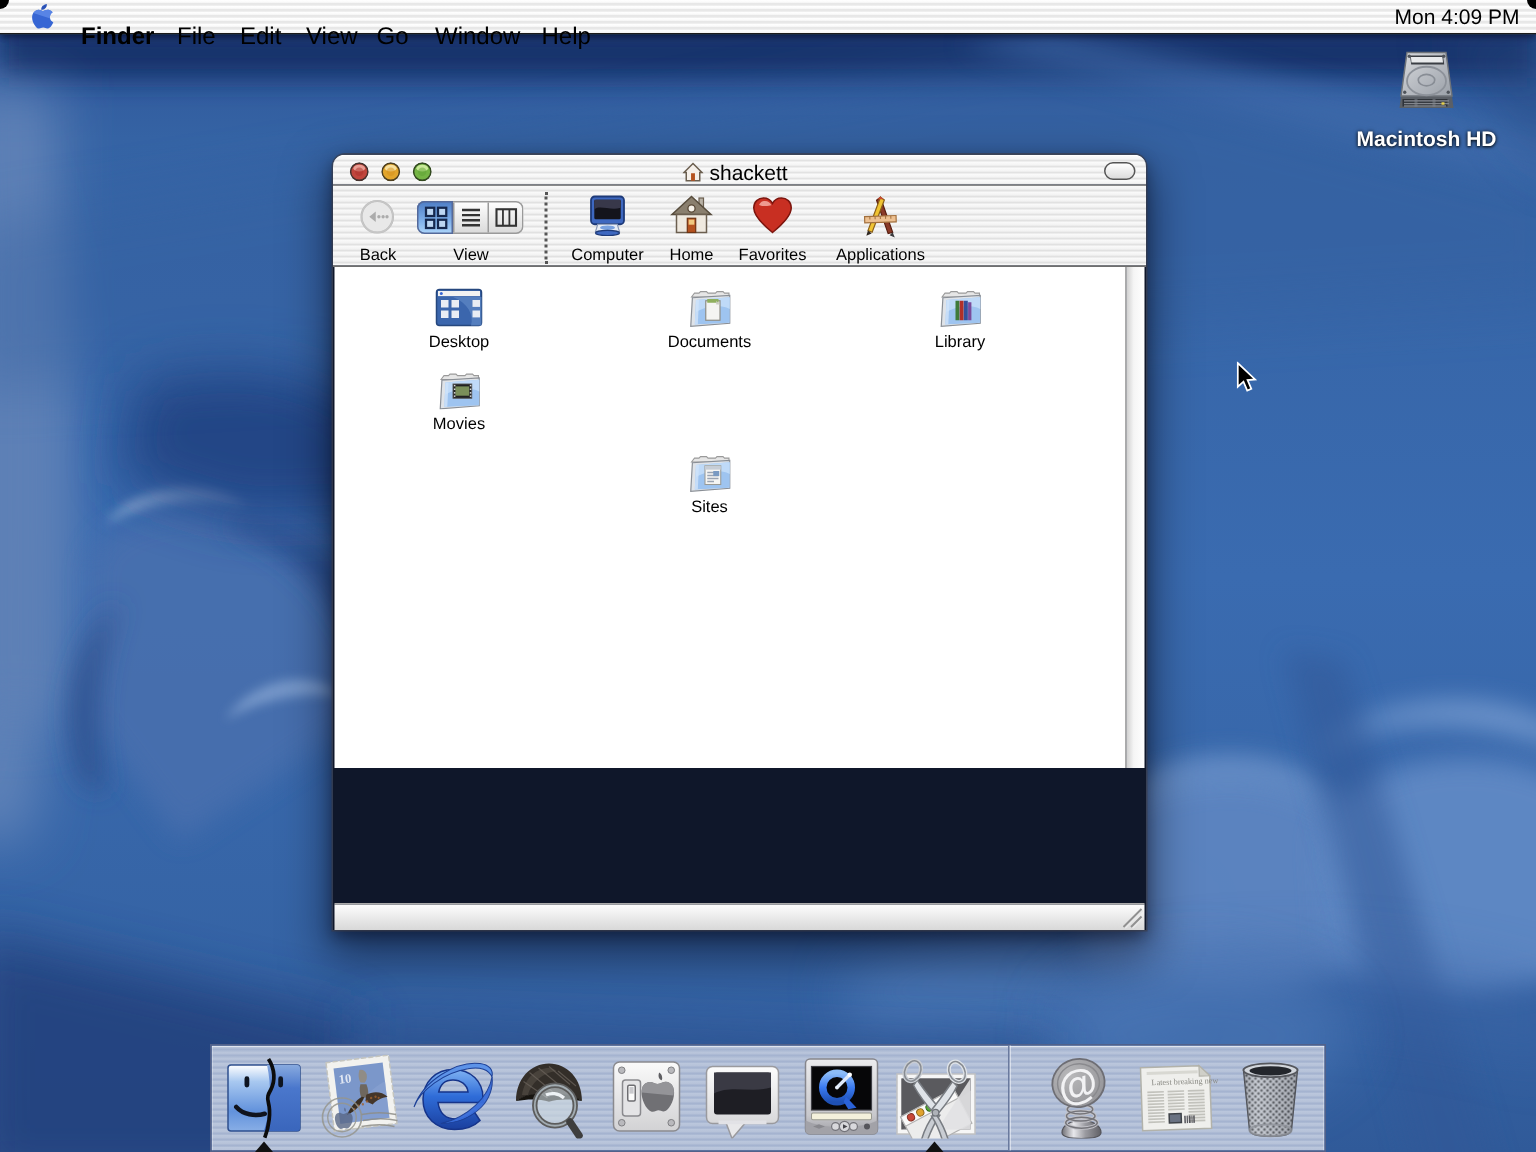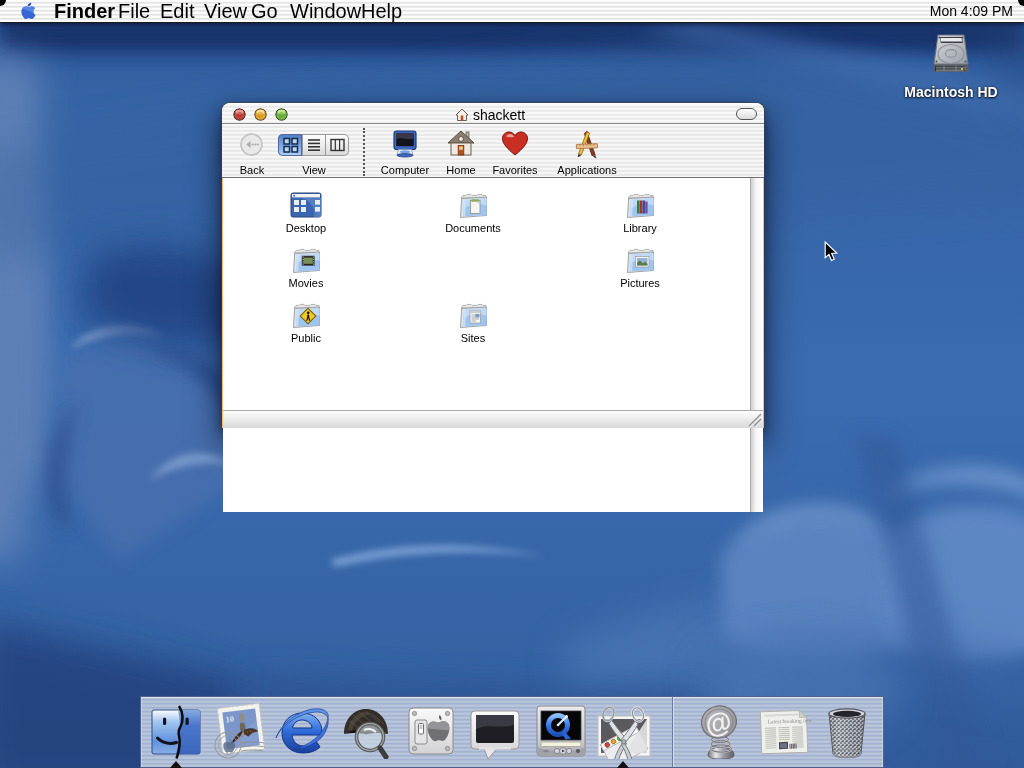--- a/index.html
+++ b/index.html
@@ -2,26 +2,26 @@
 <html><head>
 <meta charset="utf-8">
 <style>
 html,body{margin:0;padding:0;width:1024px;height:768px;overflow:hidden;}
 body{font-family:"Liberation Sans",sans-serif;position:relative;background:#3365a8;}
 #desk{position:absolute;left:0;top:0;width:1024px;height:768px;}
 
 #menubar{position:absolute;left:0;top:0;width:1024px;height:22px;
  background:repeating-linear-gradient(180deg,#ffffff 0px,#fafafa 1.5px,#e3e3e3 2.5px,#f2f2f2 4px);
  border-bottom:1px solid #1c1c1c; box-shadow:0 2px 4px rgba(0,0,30,.5);}
-.mitem{position:absolute;top:0;font-size:20px;color:#000;}
+.mitem{position:absolute;top:16px;font-size:16px;color:#000;}
 #clock{position:absolute;top:3px;right:11px;font-size:14px;font-weight:normal;color:#000;}
 .corner{position:absolute;top:0;width:6px;height:6px;background:#000;z-index:50;}
 
-#win{position:absolute;left:222px;top:103px;width:542px;height:325px;border-radius:8px 8px 0 0;
- box-shadow:0 0 0 1px rgba(60,60,70,.65), 0 14px 30px 4px rgba(0,0,15,.5), 0 4px 10px rgba(0,0,15,.4); background:#fdba74;}
+#win{position:absolute;left:222px;top:103px;width:542px;height:517px;border-radius:8px 8px 0 0;
+ box-shadow:0 0 0 1px rgba(60,60,70,.65), 0 14px 30px 4px rgba(0,0,15,.5), 0 4px 10px rgba(0,0,15,.4); background:#0f172a;}
 #titlebar{position:absolute;left:0;top:0;width:100%;height:21px;border-radius:8px 8px 0 0;
  background:repeating-linear-gradient(180deg,#fbfbfb 0px,#f4f4f4 2px,#e2e2e2 3px,#f4f4f4 4px);
  border-bottom:1px solid #8a8a8a; box-sizing:border-box; border-top:1px solid #fff;}
 .tl{position:absolute;top:4px;width:13px;height:13px;border-radius:50%;}
 #toolbar{position:absolute;left:0;top:21px;width:100%;height:54px;
  background:repeating-linear-gradient(180deg,#fafafa 0px,#f2f2f2 2px,#e1e1e1 3px,#f2f2f2 4px);
  border-bottom:1px solid #6f6f6f;box-sizing:border-box;}
 .tblabel{position:absolute;font-size:11px;color:#000;top:40px;text-align:center;}
 #content{position:absolute;left:1px;top:75px;width:528px;height:334px;background:#fff;}
 #vscroll{position:absolute;right:1px;top:75px;width:13px;height:334px;background:linear-gradient(90deg,#cfcfcf,#f5f5f5 40%,#fff);border-left:1px solid #aaa;box-sizing:border-box;}
@@ -318,39 +318,21 @@
             <rect x="11.6" y="14.4" width="1" height="1"></rect>
             <rect x="11.6" y="16.6" width="1" height="1"></rect>
             <rect x="22.2" y="9.6" width="1" height="1"></rect>
             <rect x="22.2" y="12" width="1" height="1"></rect>
             <rect x="22.2" y="14.4" width="1" height="1"></rect>
             <rect x="22.2" y="16.6" width="1" height="1"></rect>
           </g>
     </svg>
     <div class="flabel">Movies</div>
    </div>
-   <div class="ficon" style="left:367px;top:69px;">
-    <svg width="31" height="26" viewBox="0 0 31 26" style="display:block;margin:0 auto;">
-     <use href="#folder"></use>
-     <rect x="10.5" y="9.5" width="13.5" height="10.5" fill="#f6f6f4" stroke="#9a9a94" stroke-width=".7"></rect>
-     <rect x="12" y="11" width="10.5" height="7.5" fill="#8fb3d9"></rect>
-     <path d="M12,16 L15,13.5 L18,16.5 L20,14.5 L22.5,17 L22.5,18.5 L12,18.5 Z" fill="#5a7a4a"></path>
-    </svg>
-    <div class="flabel">Pictures</div>
-   </div>
-
-   <div class="ficon" style="left:33px;top:124px;">
-    <svg width="31" height="26" viewBox="0 0 31 26" style="display:block;margin:0 auto;">
-     <use href="#folder"></use>
-     <rect x="11.5" y="8.5" width="11" height="11" transform="rotate(45 17 14)" fill="#f0c820" stroke="#6e5b10" stroke-width="1"></rect>
-     <circle cx="17.2" cy="10.8" r="1.3" fill="#111"></circle>
-     <path d="M16.4,12.4 L18,12.4 L18.3,15.3 L19.3,18.6 L18.2,18.9 L17.2,15.9 L16.2,18.9 L15.1,18.6 L16.2,15.3 Z" fill="#111"></path>
-    </svg>
-    <div class="flabel">Public</div>
-   </div>
+
    <div class="ficon" style="left:200px;top:124px;">
     <svg width="31" height="26" viewBox="0 0 31 26" style="display:block;margin:0 auto;">
      <use href="#folder"></use>
      <rect x="12" y="8.5" width="10.5" height="12.5" fill="#f6f6f4" stroke="#9a9a94" stroke-width=".7"></rect>
      <rect x="12" y="8.5" width="10.5" height="2.6" fill="#c6cdd6"></rect>
      <g stroke="#9aa4b2" stroke-width=".9">
             <line x1="13.5" y1="13" x2="21" y2="13"></line>
             <line x1="13.5" y1="15" x2="21" y2="15"></line>
             <line x1="13.5" y1="17" x2="21" y2="17"></line>
             <line x1="13.5" y1="19" x2="18" y2="19"></line>

